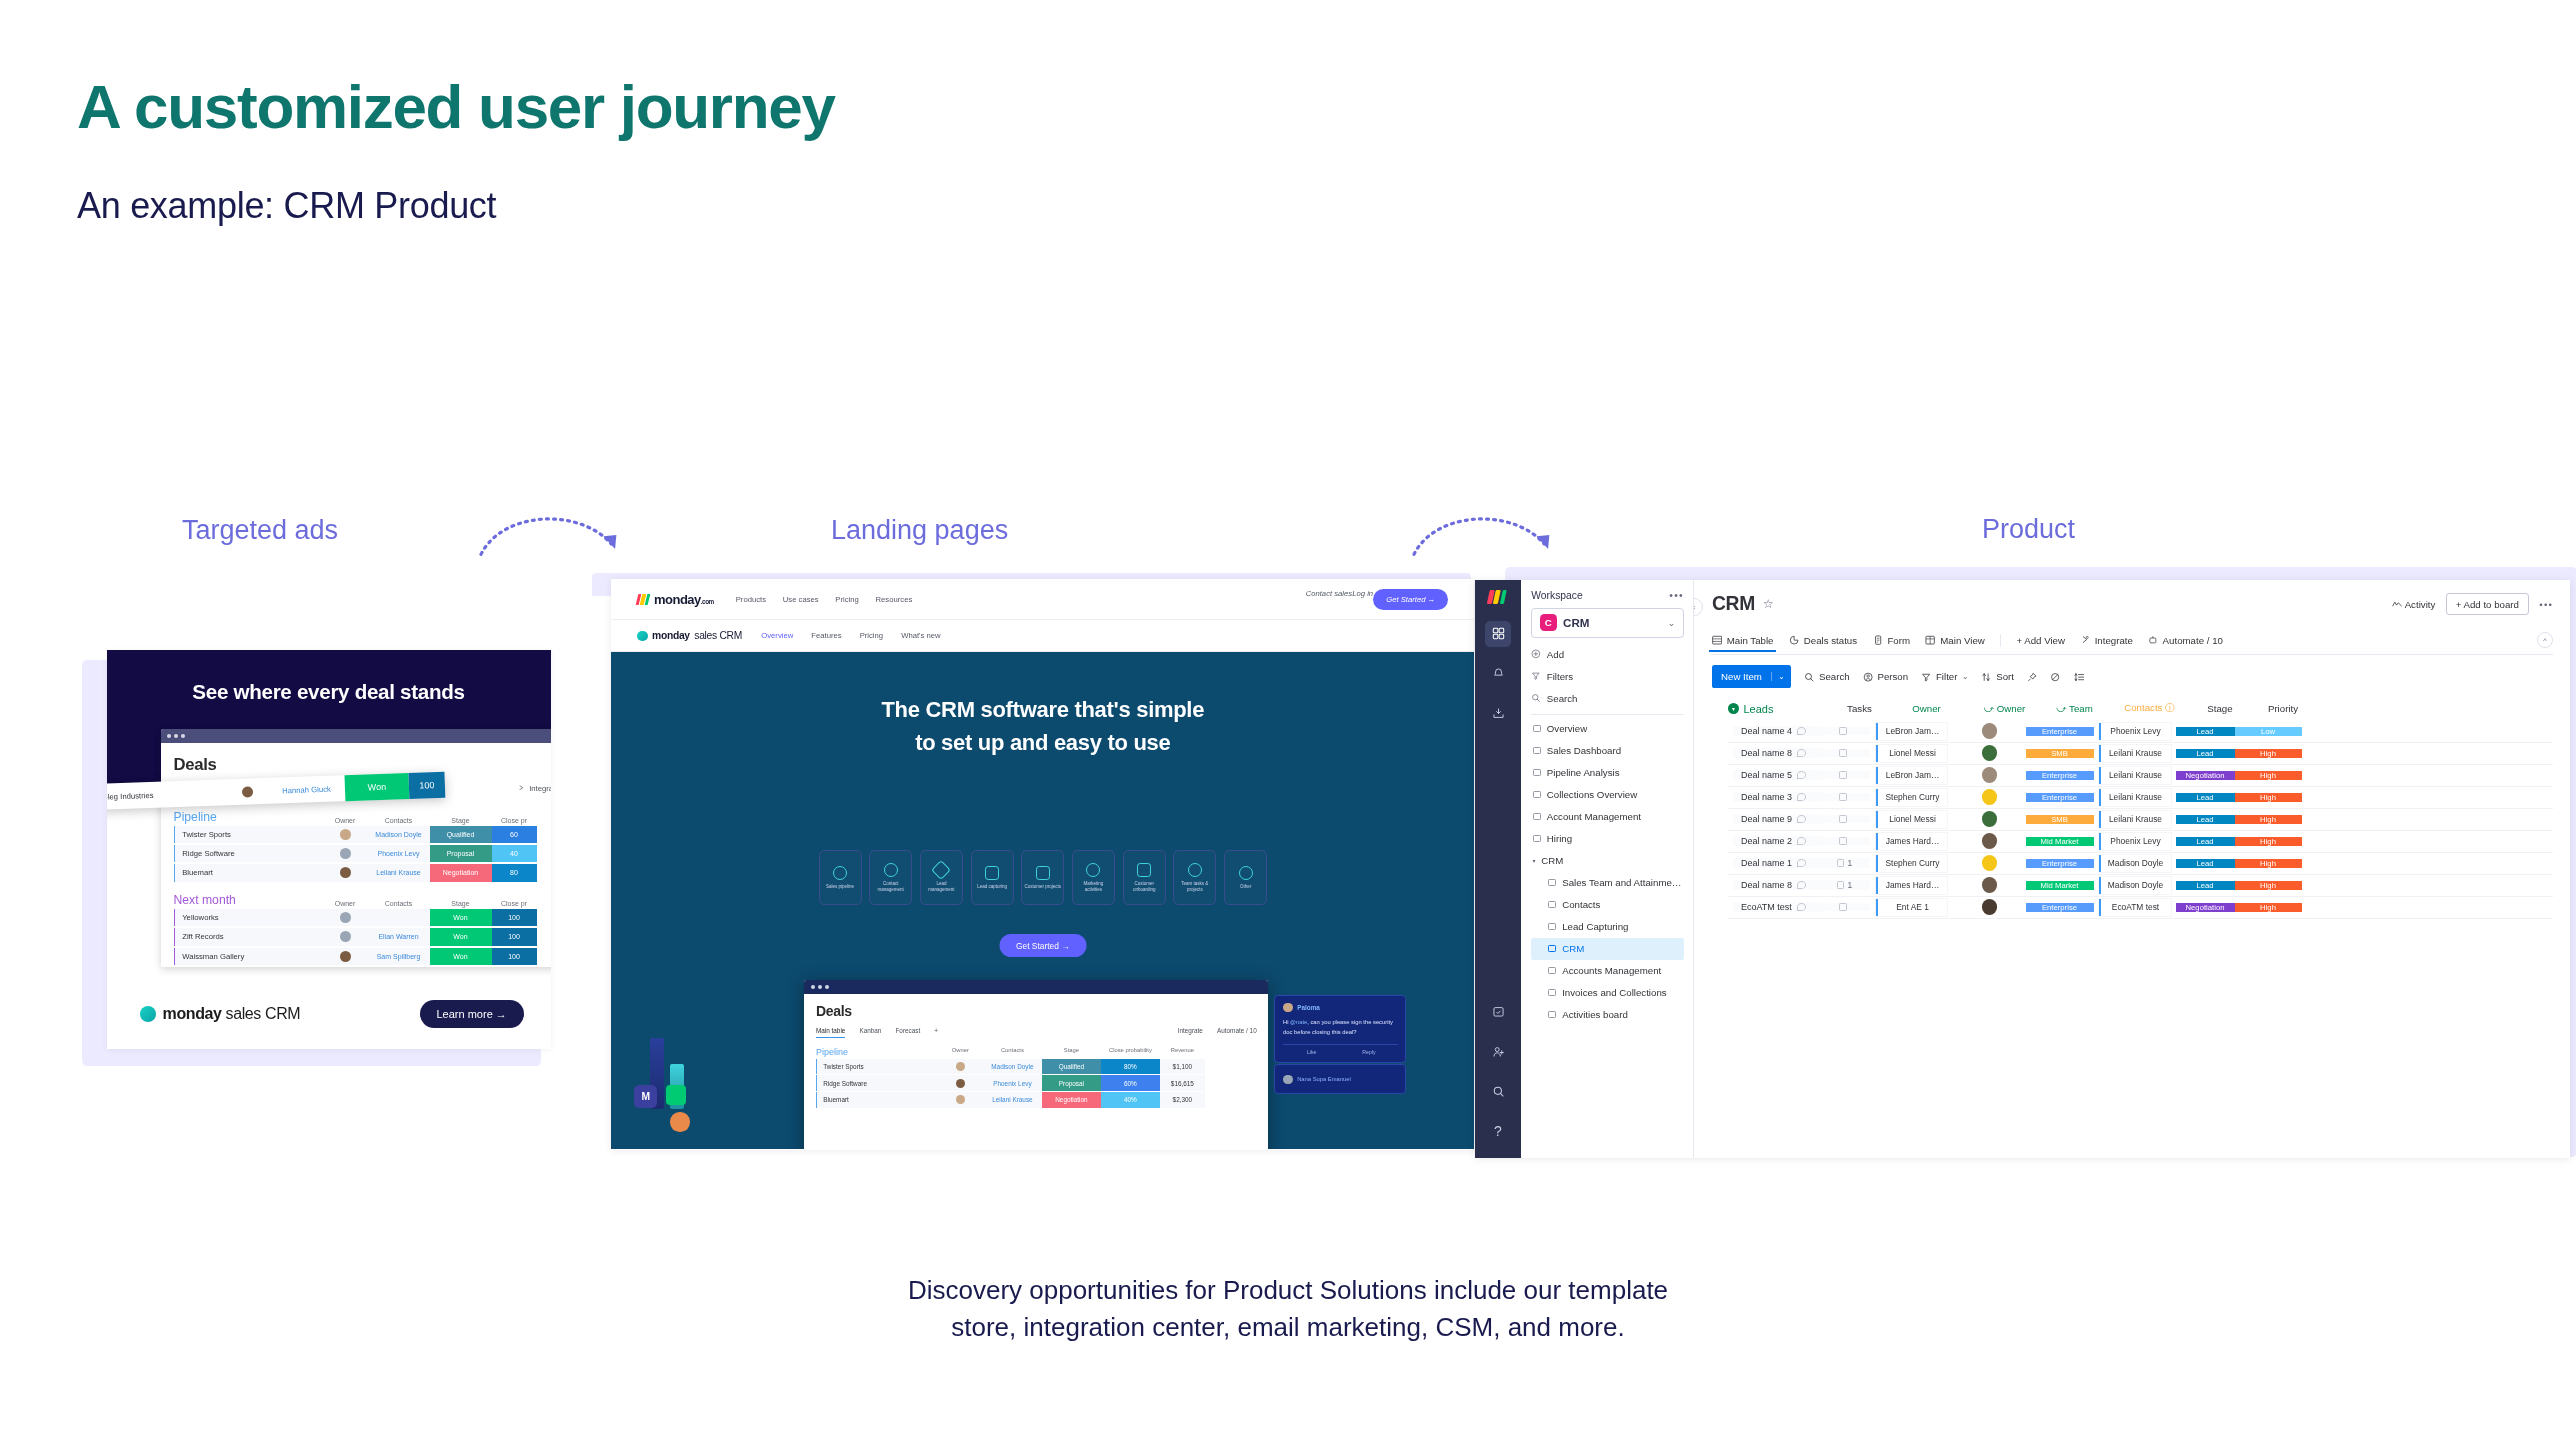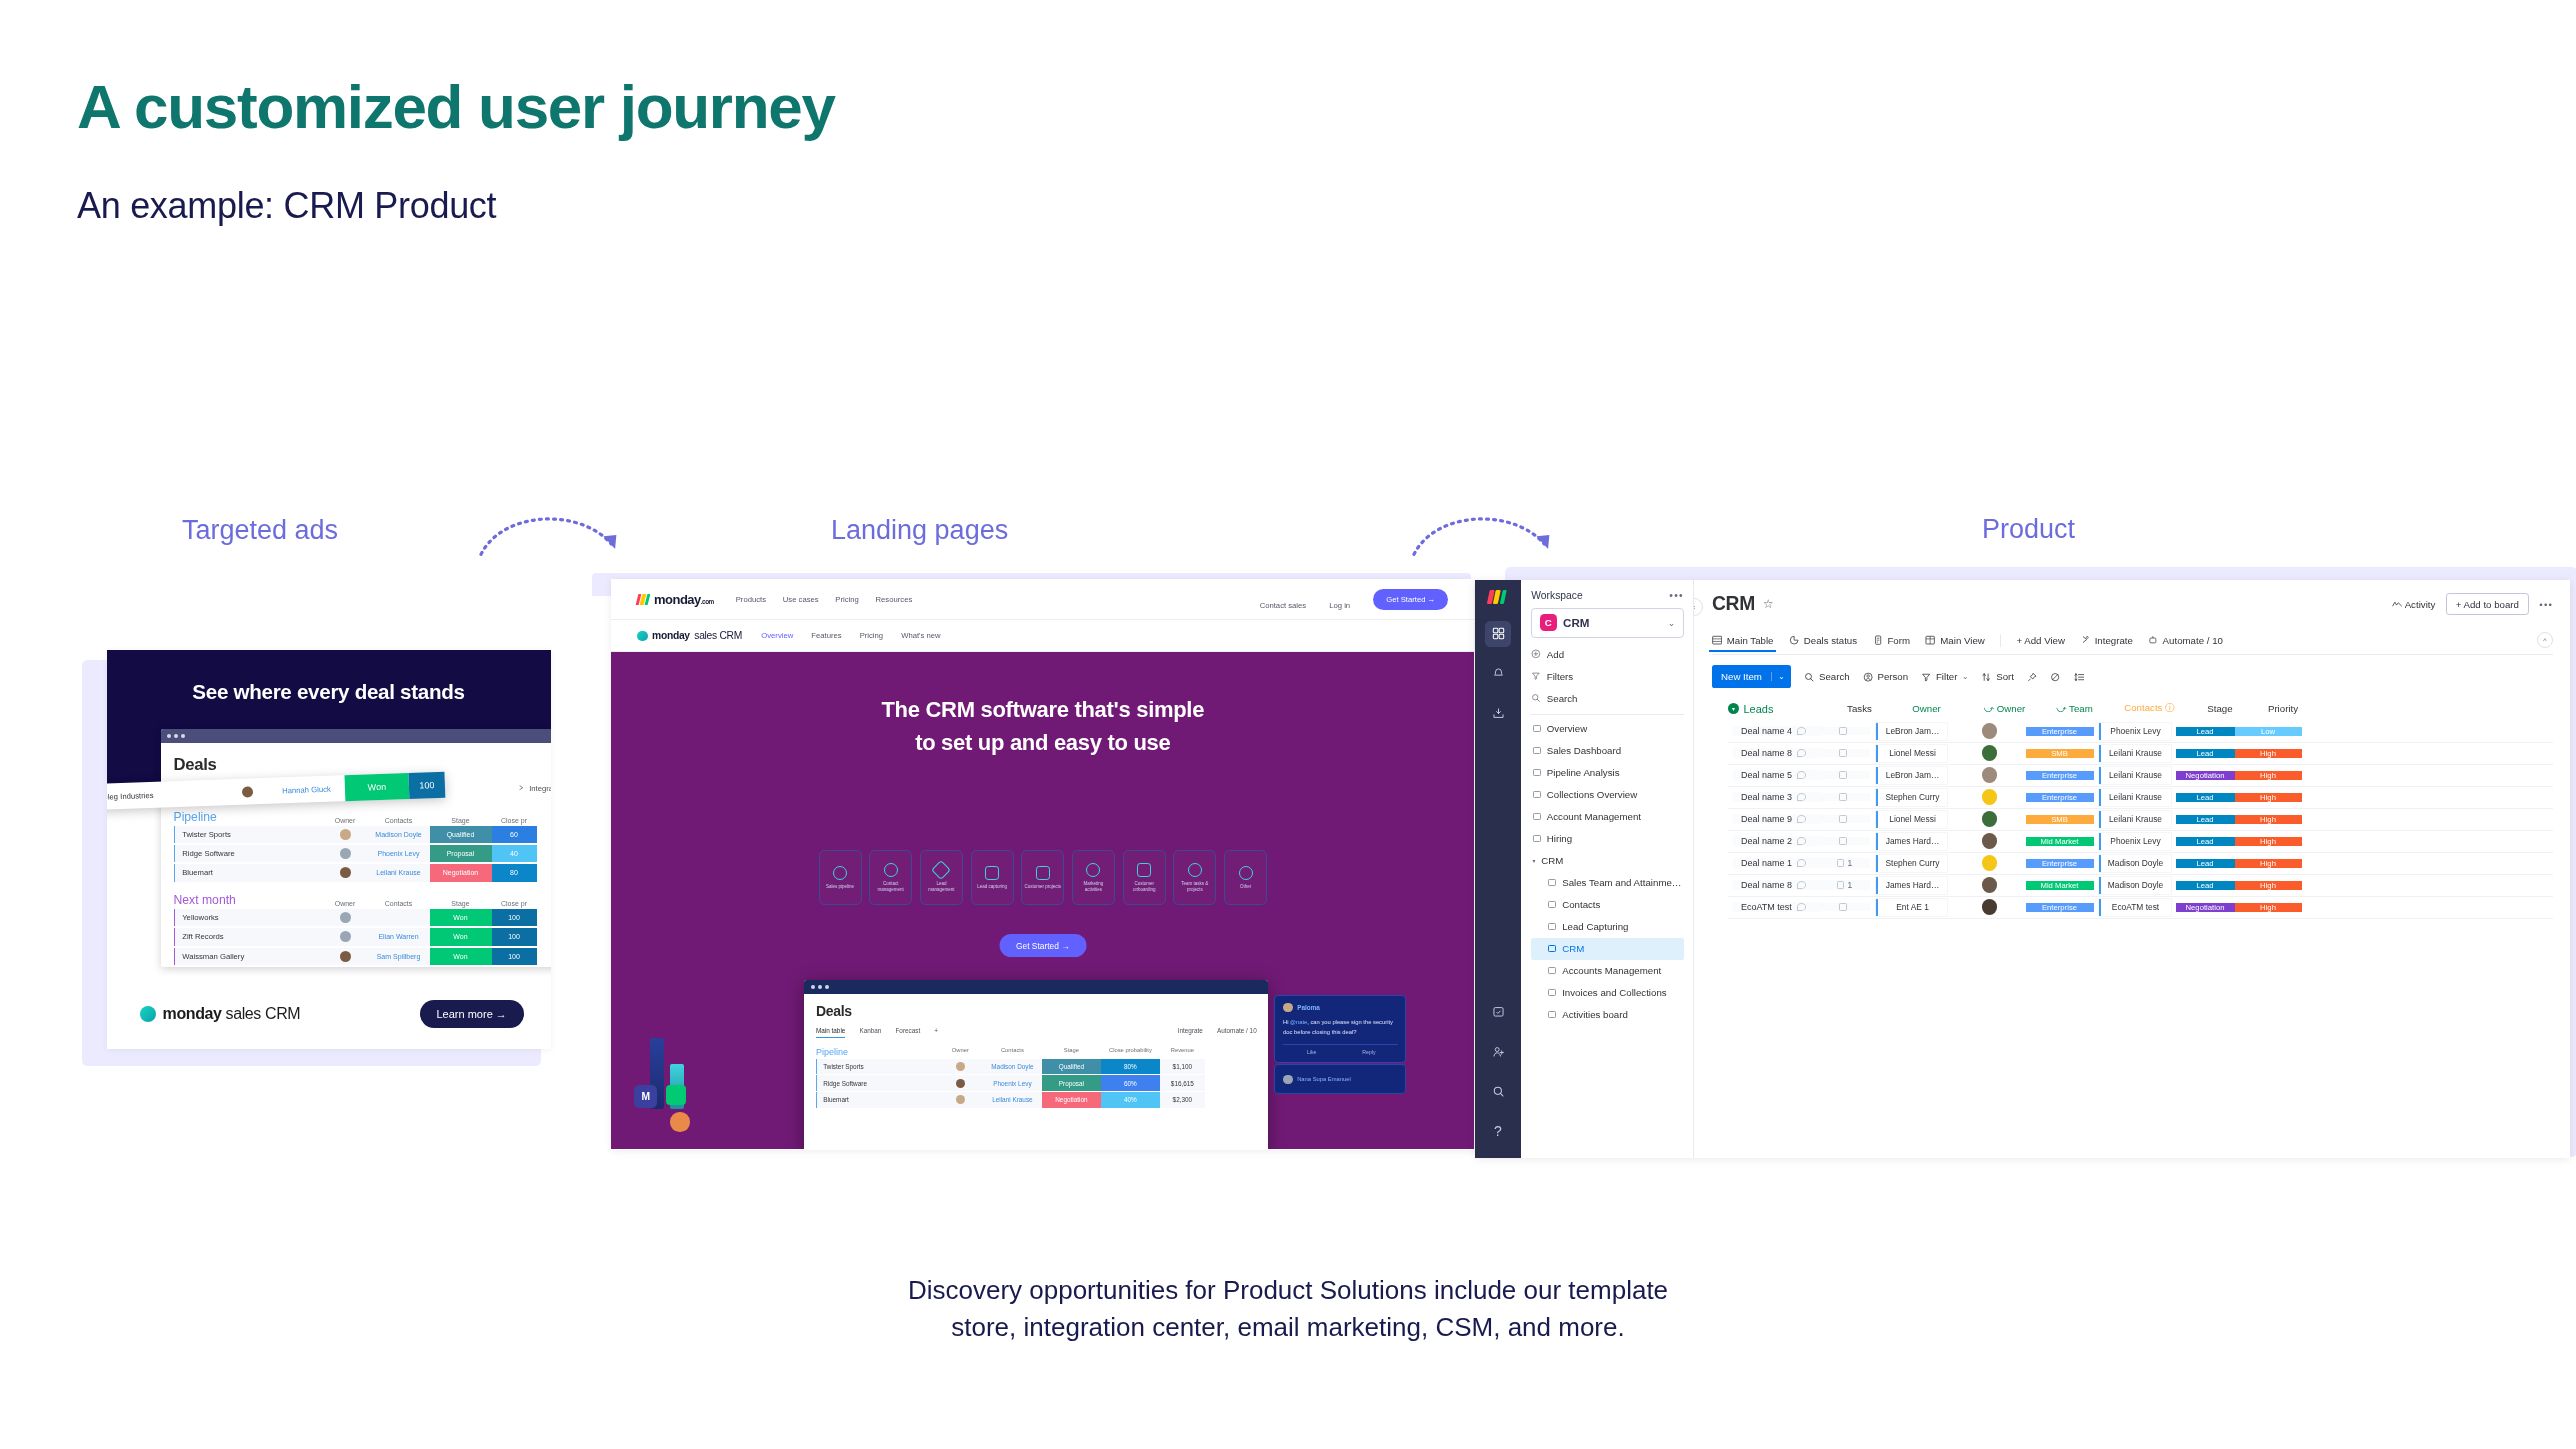--- a/index.html
+++ b/index.html
@@ -157,29 +157,29 @@
   .lp-nav { height:41px; background:#fff; display:flex; align-items:center; padding:0 26px; border-bottom:0.6px solid #eee;}
   .lp-logo { display:flex; align-items:center; gap:4.5px; }
   .lp-logo .bars { display:flex; gap:1.3px; transform: skewX(-14deg); }
   .lp-logo .bars i { width:3.2px; height:11px; display:block; border-radius:0.6px; }
   .lp-logo .bars i:nth-child(1){background:#ff3d57;}
   .lp-logo .bars i:nth-child(2){background:#ffcb00;}
   .lp-logo .bars i:nth-child(3){background:#00ca72;}
   .lp-logo .nm { font-size:13px; font-weight:800; color:#181b34; letter-spacing:-0.5px;}
   .lp-logo .nm small { font-size:6.4px; font-weight:700; }
   .lp-nav .links { display:flex; gap:16.7px; margin-left:22px; font-size:7.7px; color:#555a66; }
-  .lp-nav .right { margin-left:auto; display:flex; align-items:flex-end; gap:23px; font-size:7.7px; color:#555a66;}
+  .lp-nav .right { margin-left:auto; display:flex; align-items:flex-start; gap:0; font-size:7.7px; color:#555a66;font-style:italic;}
   .lp-nav .btn { background:#6161ff; color:#fff; padding:5.8px 13px; border-radius:14px; font-size:7.7px; }
   .lp-sub { height:32px; background:#fff; display:flex; align-items:center; padding:0 26px; border-bottom:0.6px solid #eee; }
   .lp-sub .plogo { display:flex; align-items:center; gap:4.5px; font-size:10.3px; color:#181b34; letter-spacing:-0.3px;}
   .lp-sub .plogo .d { width:10.3px;height:10.3px;border-radius:50%;background:linear-gradient(135deg,#19d3c5,#0aa3a8);display:block;}
   .lp-sub .plogo b { font-weight:800; }
   .lp-sub .plinks { display:flex; gap:18px; margin-left:19.3px; font-size:7.7px; color:#555a66;}
   .lp-sub .plinks .on { color:#6161ff; }
-  .lp-hero { position:relative; height:497px; background:#701a75; overflow:hidden; }
+  .lp-hero { position:relative; height:497px; background:#0c4a6e; overflow:hidden; }
   .lp-hero h1 {
     position:absolute; left:0; right:0; top:41px; text-align:center;
     color:#fff; font-size:22px; font-weight:700; line-height:1.5; letter-spacing:-0.3px;
   }
   .lp-hero .sub {
     position:absolute; left:0; right:0; top:129px; text-align:center;
     color:#c9cbe8; font-size:8.4px; line-height:2;
   }
   .lp-cards { position:absolute; left:0; right:0; top:198px; display:flex; justify-content:center; gap:7.7px; }
   .lp-card {

